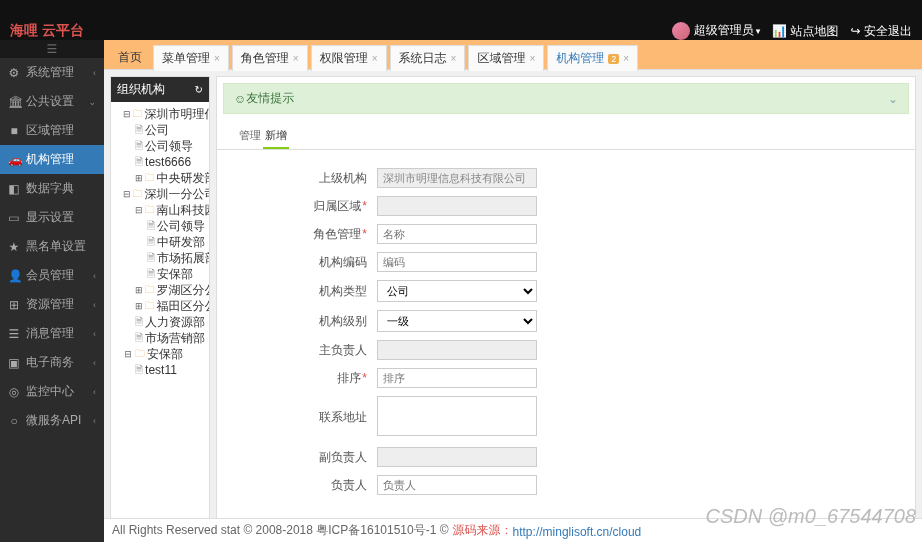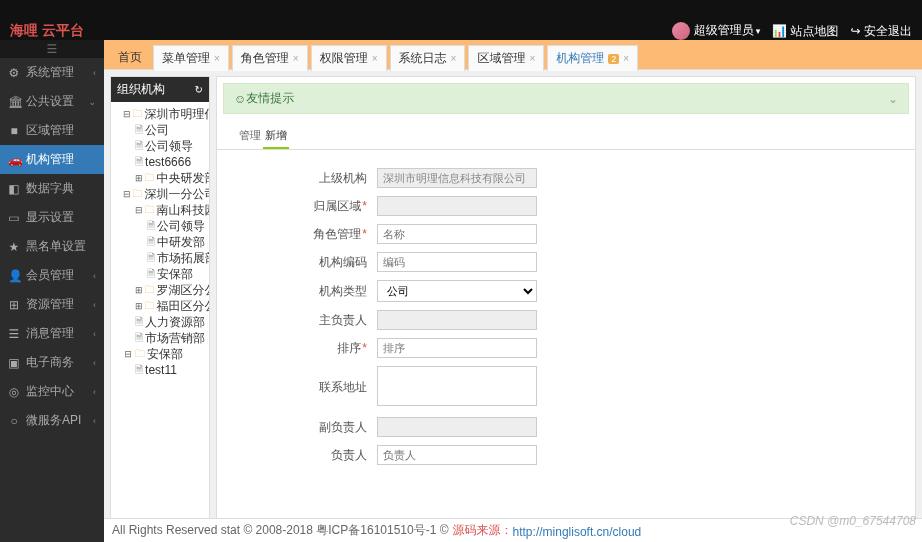--- a/index.html
+++ b/index.html
@@ -43,21 +43,21 @@
 .form-row{display:flex;align-items:center;margin:8px 0}
 .form-label{width:140px;text-align:right;padding-right:10px;font-size:11px;color:#555}
 .req{color:#d9534f;margin-left:1px}
 .form-input{width:160px}
 .form-input input,.form-input select,.form-input textarea{width:100%;border:1px solid #ccc;padding:3px 5px;font-size:11px;background:#fff}
 .form-input input[readonly]{background:#eee;color:#888}
 .form-input textarea{height:40px;resize:none}
 .footer{position:absolute;bottom:0;left:104px;right:0;background:#fff;border-top:1px solid #ddd;font-size:10px;padding:3px 8px;color:#666;display:flex;align-items:flex-end}
 .footer a{color:#337ab7;text-decoration:none}
 .footer .src{color:#d9534f;margin-left:4px}
-.watermark{position:absolute;right:6px;bottom:14px;color:#bbb;font-size:12px;font-style:italic;pointer-events:none}
+.watermark{position:absolute;right:6px;bottom:14px;color:#bbb;font-size:20px;font-style:italic;pointer-events:none}
 </style>
 </head>
 <body>
 
 <div class="topbar">
   <span class="logo">海哩 云平台</span>
   <div class="topbar-right">
     <span><span class="avatar"></span><span>超级管理员</span><span class="caret">▾</span></span>
     <span>📊 <span>站点地图</span></span>
     <span>↪ <span>安全退出</span></span>
@@ -272,20 +272,24 @@
             </div>
           <div class="form-row">
               <div class="form-label"><span>机构编码</span></div>
               <div class="form-input"><input placeholder="编码" style=""></div>
             </div>
           <div class="form-row">
               <div class="form-label"><span>机构类型</span></div>
               <div class="form-input"><select><option>公司</option></select></div>
             </div>
           <div class="form-row">
+              <div class="form-label"><span>机构级别</span></div>
+              <div class="form-input"><select><option>一级</option></select></div>
+            </div>
+          <div class="form-row">
               <div class="form-label"><span>主负责人</span></div>
               <div class="form-input"><input readonly="" style=""></div>
             </div>
           <div class="form-row">
               <div class="form-label"><span>排序</span><span class="req">*</span></div>
               <div class="form-input"><input placeholder="排序" style=""></div>
             </div>
           <div class="form-row">
               <div class="form-label"><span>联系地址</span></div>
               <div class="form-input"><textarea style=""></textarea></div>

